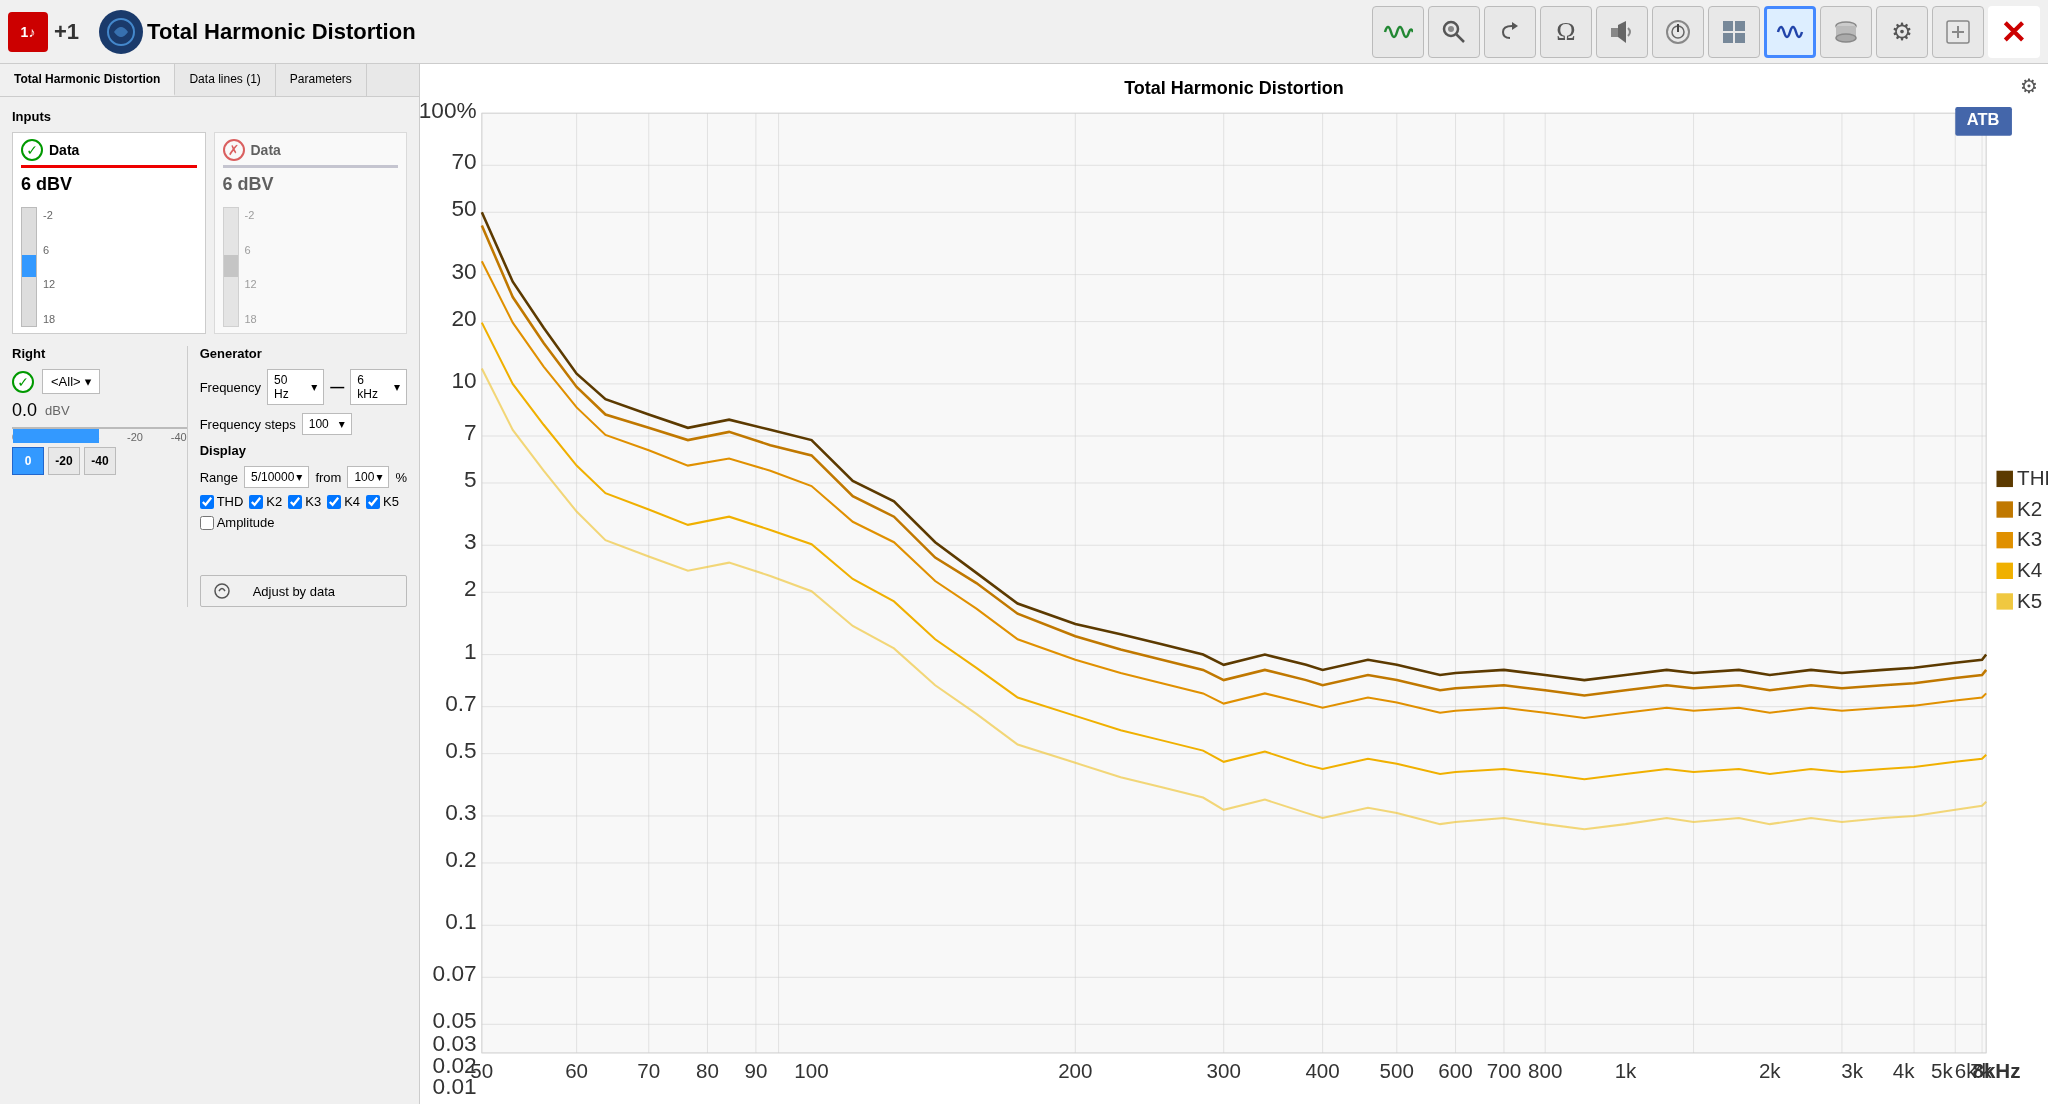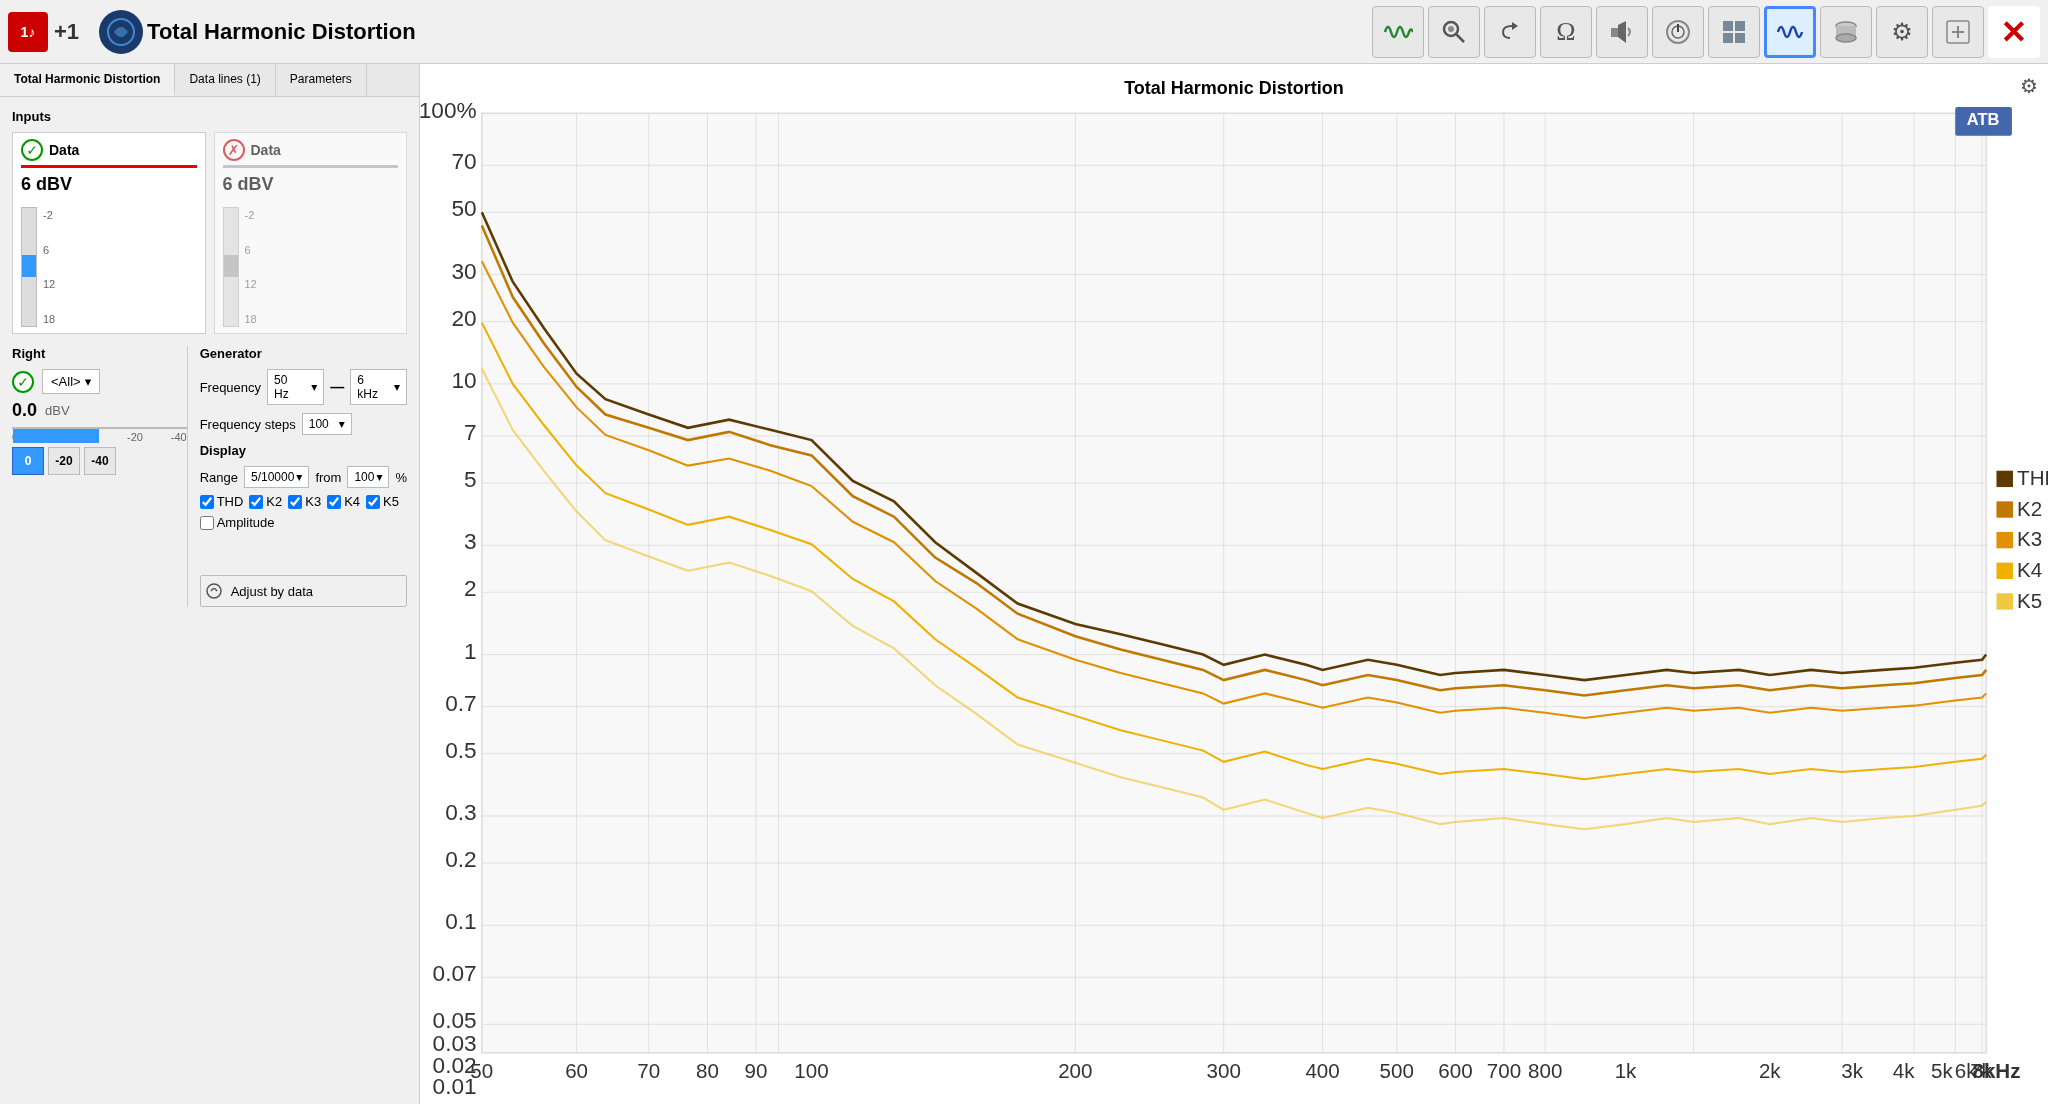--- a/index.html
+++ b/index.html
@@ -95,21 +95,21 @@
     .slider-labels {
       display: flex; flex-direction: column; justify-content: space-between;
       font-size: 11px; color: #666; padding: 2px 0; padding-left: 4px;
     }
     .output-row { display: flex; align-items: center; gap: 8px; margin-bottom: 6px; }
     .output-select {
       border: 1px solid #bbb; background: #fff; padding: 4px 8px;
       font-size: 13px; cursor: pointer; display: flex; align-items: center; gap: 4px;
     }
     .output-value-row { display: flex; align-items: center; gap: 8px; }
-    .output-db { font-size: 18px; font-weight: bold; text-align: right; }
+    .output-db { font-size: 18px; font-weight: normal; text-align: right; }
     .output-unit { font-size: 13px; color: #666; }
     .output-slider-h {
       height: 16px; flex: 1; background: #ddd; border: 1px solid #bbb; position: relative;
     }
     .output-slider-h-thumb {
       width: 50%; height: 14px; background: #3399ff; position: absolute; top: 1px; left: 0;
     }
     .output-btn-row { display: flex; gap: 4px; align-items: center; margin-top: 4px; }
     .small-btn {
       width: 32px; height: 28px; border: 1px solid #bbb; background: #e8e8e8;
@@ -130,22 +130,22 @@
     .display-section { margin-top: 8px; }
     .display-row { display: flex; align-items: center; gap: 6px; margin-bottom: 6px; font-size: 13px; }
     .display-select {
       border: 1px solid #bbb; background: #fff; padding: 3px 6px;
       font-size: 12px; cursor: pointer; display: flex; align-items: center; gap: 2px;
     }
     .checkbox-item { display: flex; align-items: center; gap: 3px; cursor: pointer; }
     .checkbox-item input[type=checkbox] { width: 14px; height: 14px; }
     .amplitude-row { display: flex; align-items: center; gap: 6px; margin-bottom: 20px; }
     .adjust-btn {
-      display: flex; align-items: center; gap: 8px;
-      border: 1px solid #bbb; background: #f0f0f0; padding: 6px 4px;
+      display: flex; align-items: center; gap: 22px;
+      border: 1px solid #bbb; background: #f0f0f0; padding: 6px 12px;
       cursor: pointer; font-size: 13px; border-radius: 2px; margin-top: 45px;
     }
 
     
     #chart-area {
       flex: 1; background: #fff; display: flex; flex-direction: column; position: relative;
     }
     #chart-title {
       text-align: center; font-size: 18px; font-weight: bold; padding: 14px 0 4px;
     }

